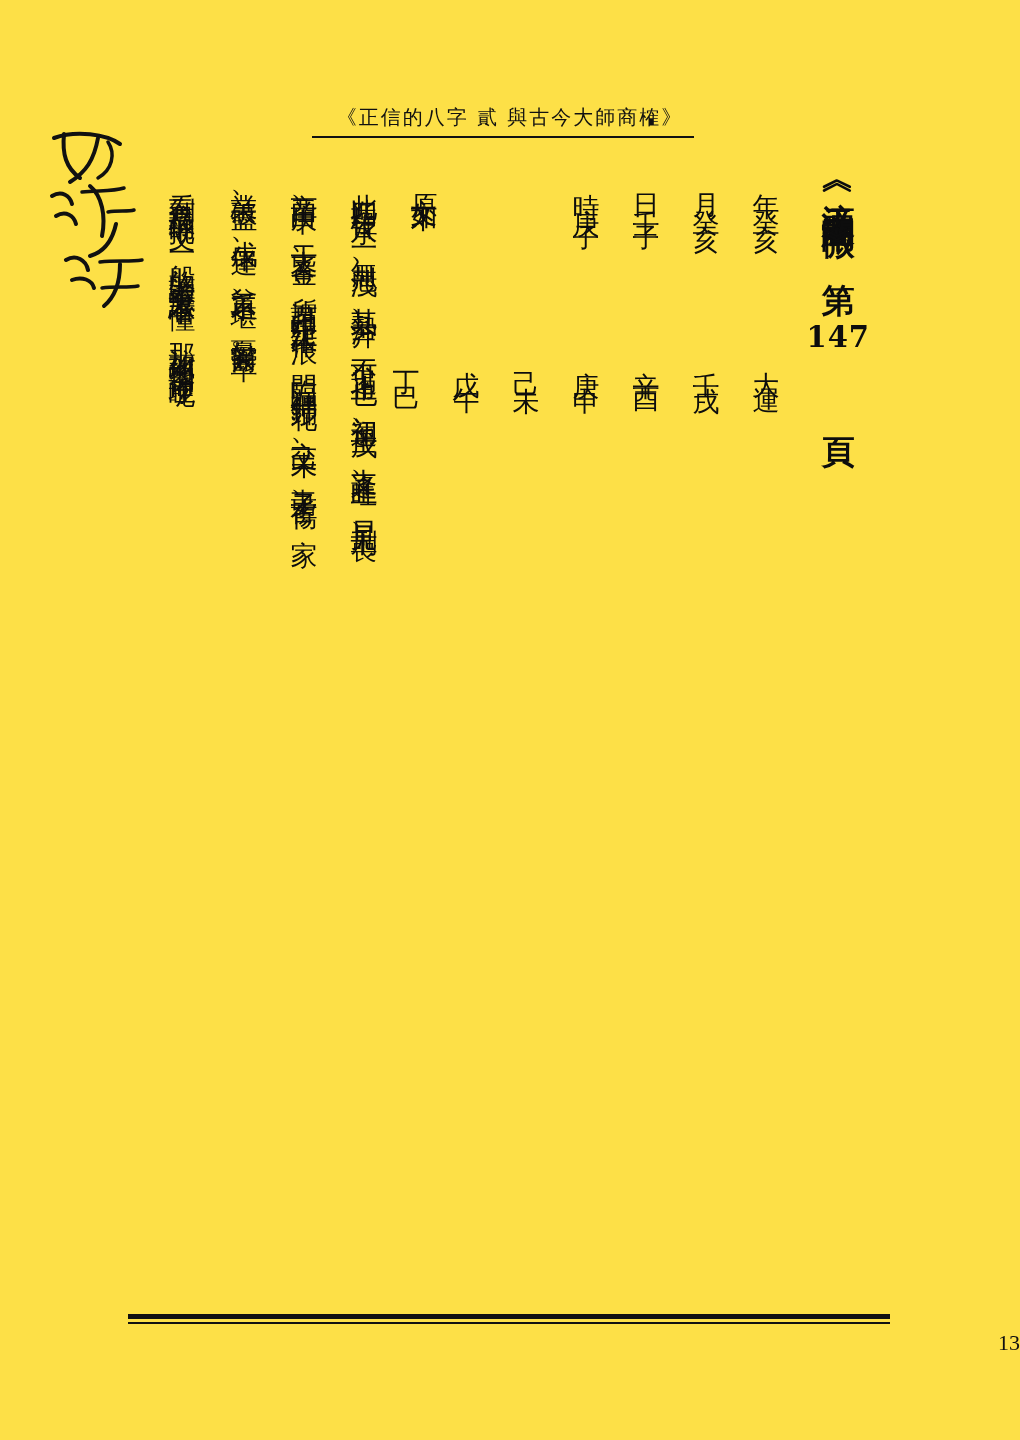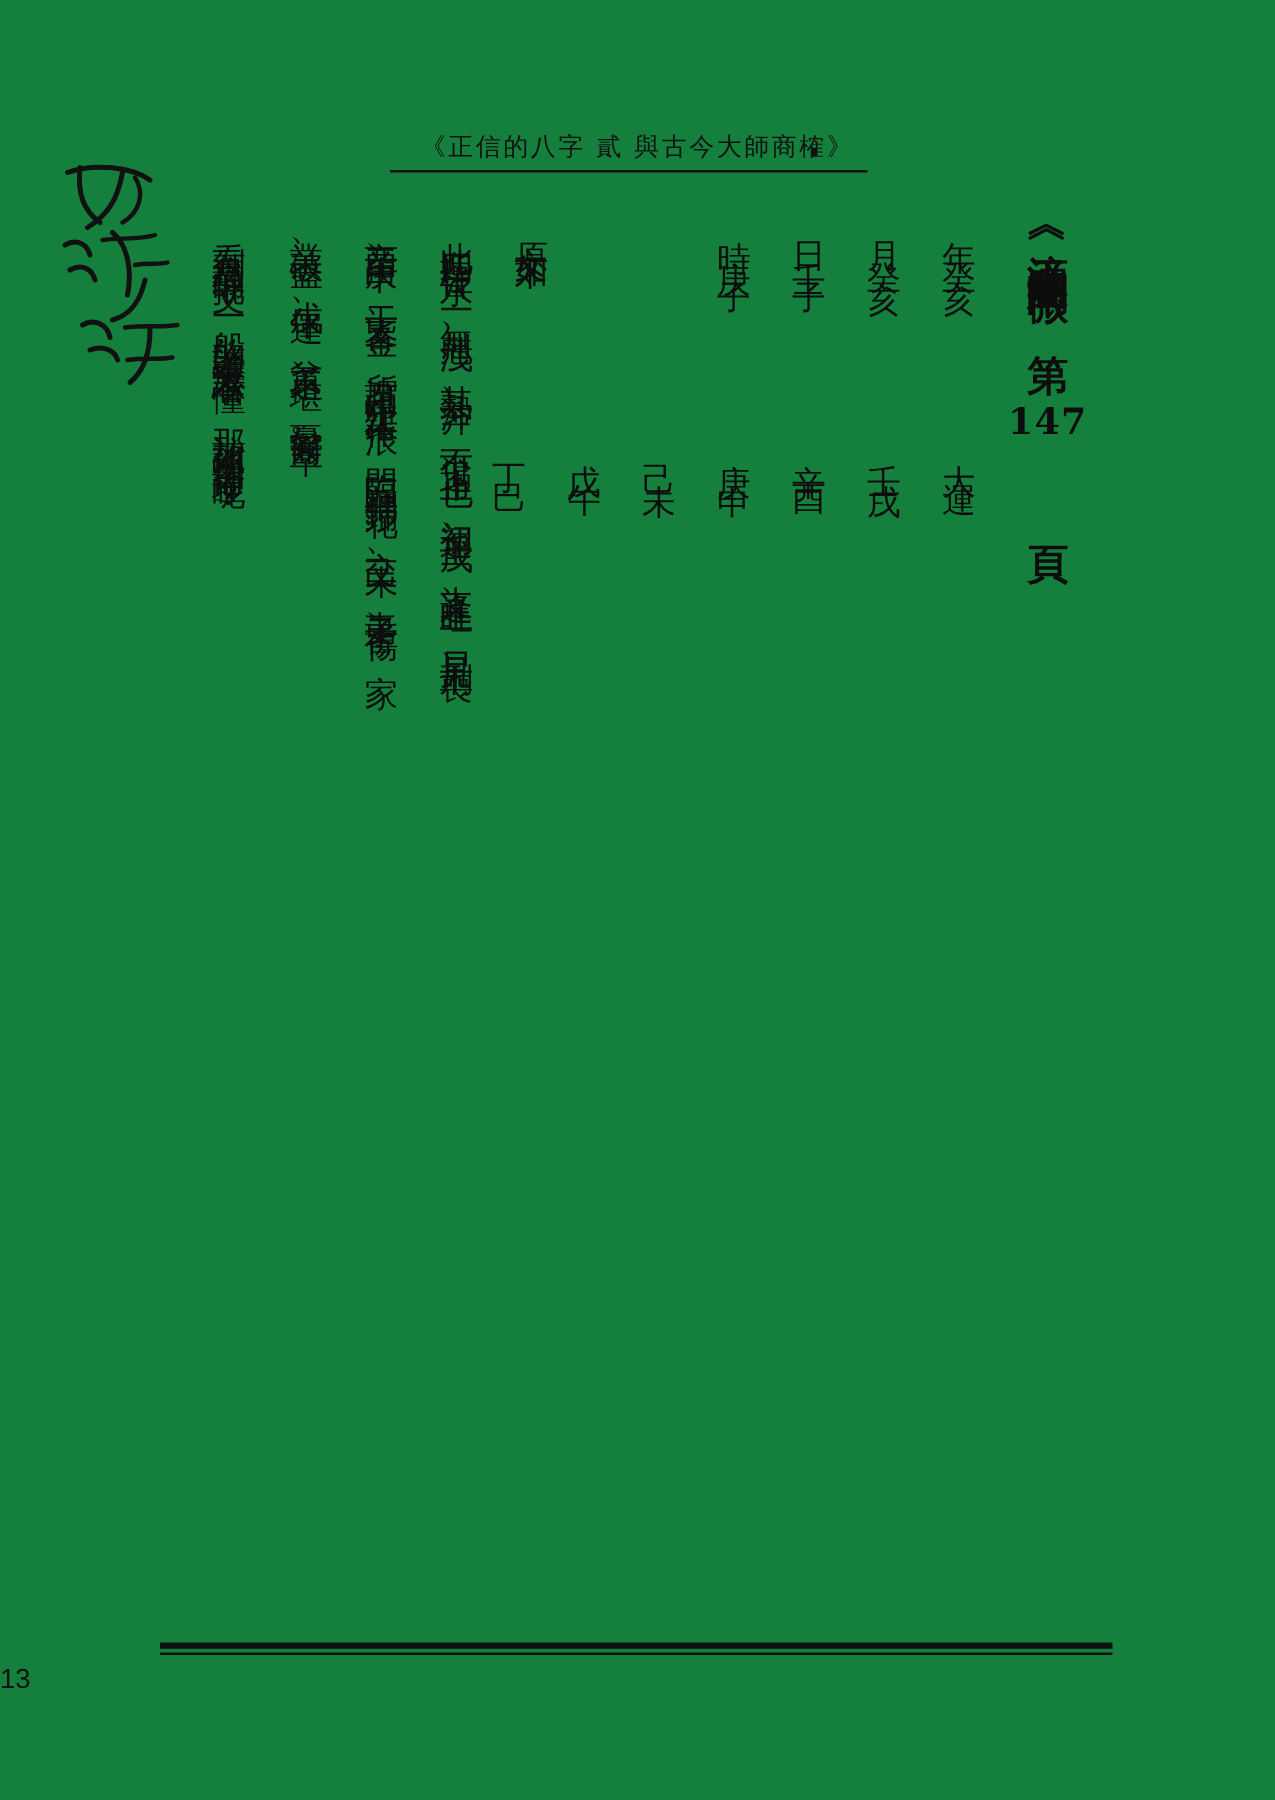--- a/index.html
+++ b/index.html
@@ -14,21 +14,21 @@
     font-family: "DejaVu Serif", "Liberation Serif", serif;
     color: #0d0d0d;
     overflow: hidden;
   }
 
   .page {
     position: absolute;
     left: 0; top: 0;
     width: 1020px;
     height: 1440px;
-    background: #15803d;
+    background: #fde047;
   }
 
   
   .header {
     position: absolute;
     top: 104px;
     left: 0;
     width: 1020px;
     text-align: center;
     font-size: 20px;
@@ -131,23 +131,23 @@
     top: 1322px;
     width: 762px;
     height: 2px;
     background: #111;
   }
   .footer-pagenum {
     position: absolute;
     left: 0;
     top: 1330px;
     width: 1020px;
-    text-align: left;
+    text-align: right;
     font-size: 22px;
-    font-family: Liberation Sans, sans-serif;
+    font-family: Liberation Serif, serif;
     color: #111;
   }
 </style>
 </head>
 <body>
 
 <div class="page">
 
   <div class="header">《正信的八字 貳 與古今大師商榷》</div>
   <div class="header-rule"></div>

